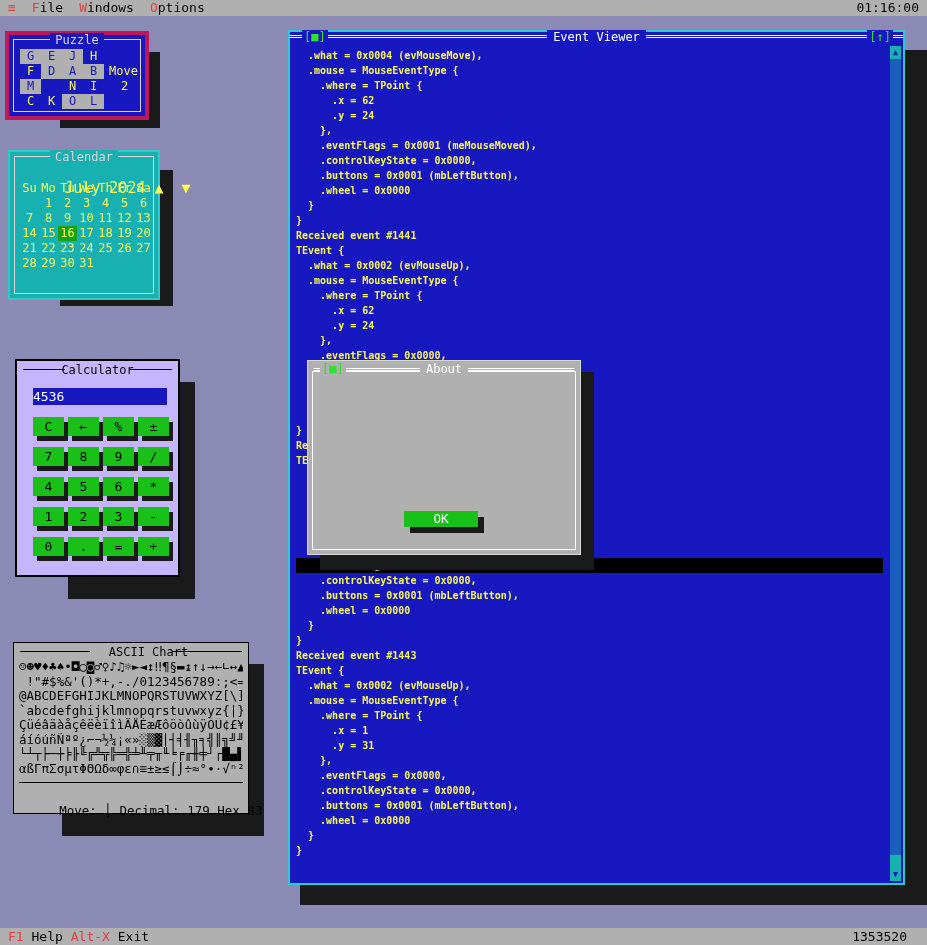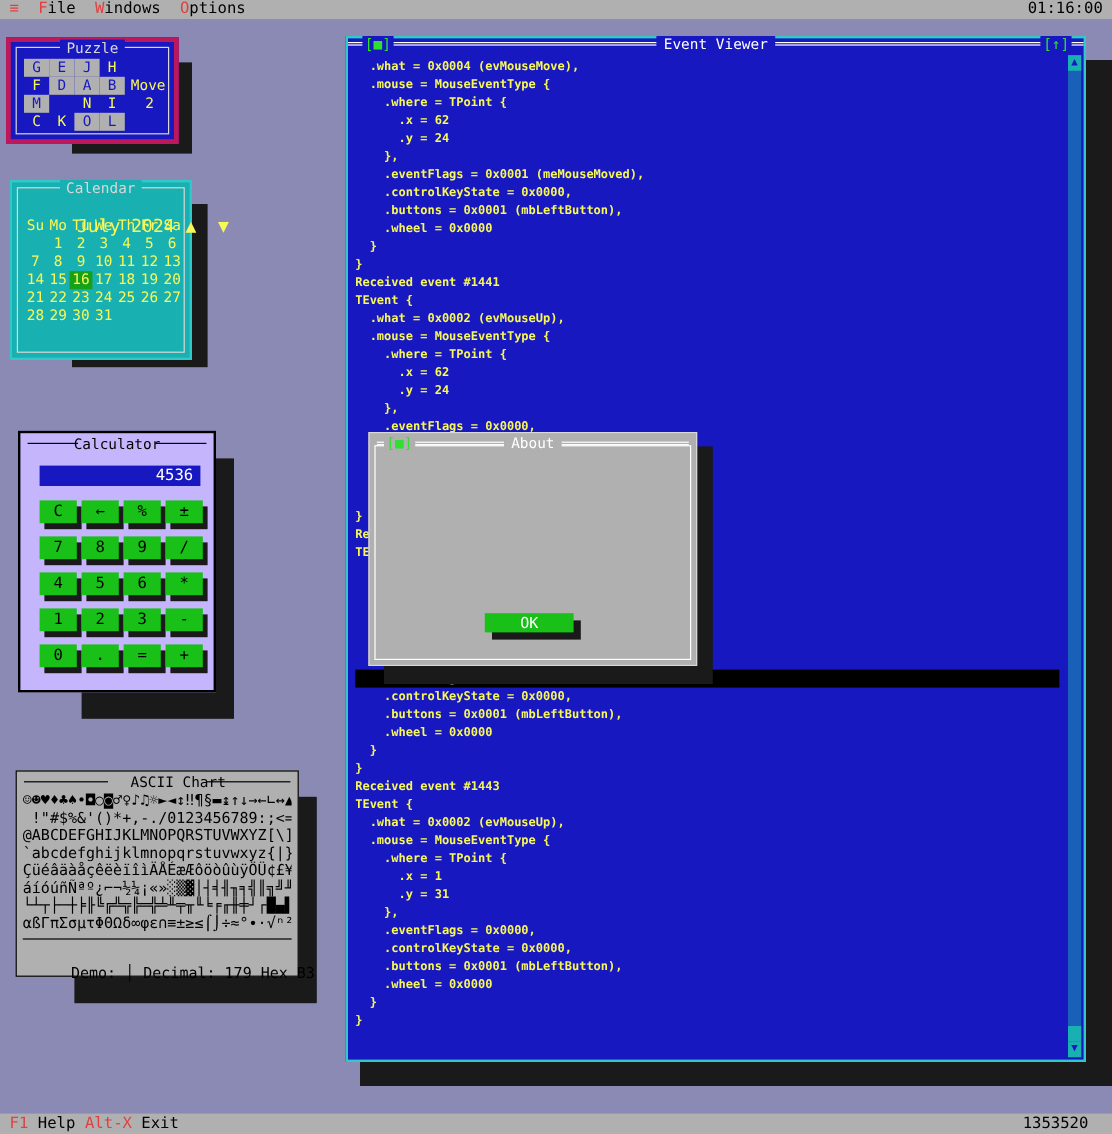--- a/index.html
+++ b/index.html
@@ -138,21 +138,21 @@
     text-align: center; color: #000; font-size: 12px; line-height: 14px;
   }
   #calculator .tline {
     position: absolute; top: 8px; height: 1px; background: #000;
   }
   #calculator .tline.l { left: 6px; width: 42px; }
   #calculator .tline.r { right: 6px; width: 42px; }
   #calc-display {
     position: absolute; left: 16px; top: 27px; width: 134px; height: 17px;
     background: #1818c0; color: #fff;
-    font-size: 13px; line-height: 17px; text-align: right;
+    font-size: 13px; line-height: 17px; 
     padding-right: 6px; white-space: pre;
   }
   #calc-keys {
     position: absolute; left: 16px; top: 56px;
     display: grid; grid-template-columns: repeat(4, 35px);
     grid-auto-rows: 30px;
   }
   #calc-keys .kwrap { position: relative; width: 31px; height: 24px; }
   #calc-keys .kshadow {
     position: absolute; left: 4px; top: 5px; width: 31px; height: 19px;
@@ -486,21 +486,21 @@
   </div>
 
   <div class="shadow" id="ascii-shadow"></div>
   <div class="win" id="ascii">
     <div class="tline l"></div>
     <div class="tline r"></div>
     <div class="title">ASCII Chart</div>
     <div id="ascii-rows"><div class="row">☺☻♥♦♣♠•◘○◙♂♀♪♫☼►◄↕‼¶§▬↨↑↓→←∟↔▲▼</div><div class="row"> !"#$%&amp;'()*+,-./0123456789:;&lt;=&gt;?</div><div class="row">@ABCDEFGHIJKLMNOPQRSTUVWXYZ[\]^_</div><div class="row">`abcdefghijklmnopqrstuvwxyz{|}~⌂</div><div class="row">ÇüéâäàåçêëèïîìÄÅÉæÆôöòûùÿÖÜ¢£¥₧ƒ</div><div class="row">áíóúñÑªº¿⌐¬½¼¡«»░▒▓│┤╡╢╖╕╣║╗╝╜╛┐</div><div class="row">└┴┬├─┼╞╟╚╔╩╦╠═╬╧╨╤╥╙╘╒╓╫╪┘┌█▄▌▐▀</div><div class="row">αßΓπΣσµτΦΘΩδ∞φε∩≡±≥≤⌠⌡÷≈°∙·√ⁿ²■&nbsp;</div></div>
     <div id="ascii-sep"></div>
     <div id="ascii-status">
-      <span>Demo:</span><span> </span><span>│</span><span> </span><span>Decimal:</span><span> </span><span>179</span><span> </span><span>Hex</span><span> </span><span>B3</span>
+      <span>Move:</span><span> </span><span>│</span><span> </span><span>Decimal:</span><span> </span><span>179</span><span> </span><span>Hex</span><span> </span><span>B3</span>
     </div>
   </div>
 
   <div class="shadow" id="ev-shadow"></div>
   <div class="shadow" id="ev-shadow2"></div>
   <div class="win" id="eventviewer">
     <div id="ev-titlebar">
       <div class="tl"></div>
       <div id="ev-close"><span class="sq">[■]</span></div>
       <div id="ev-title"><span>Event Viewer</span></div>

